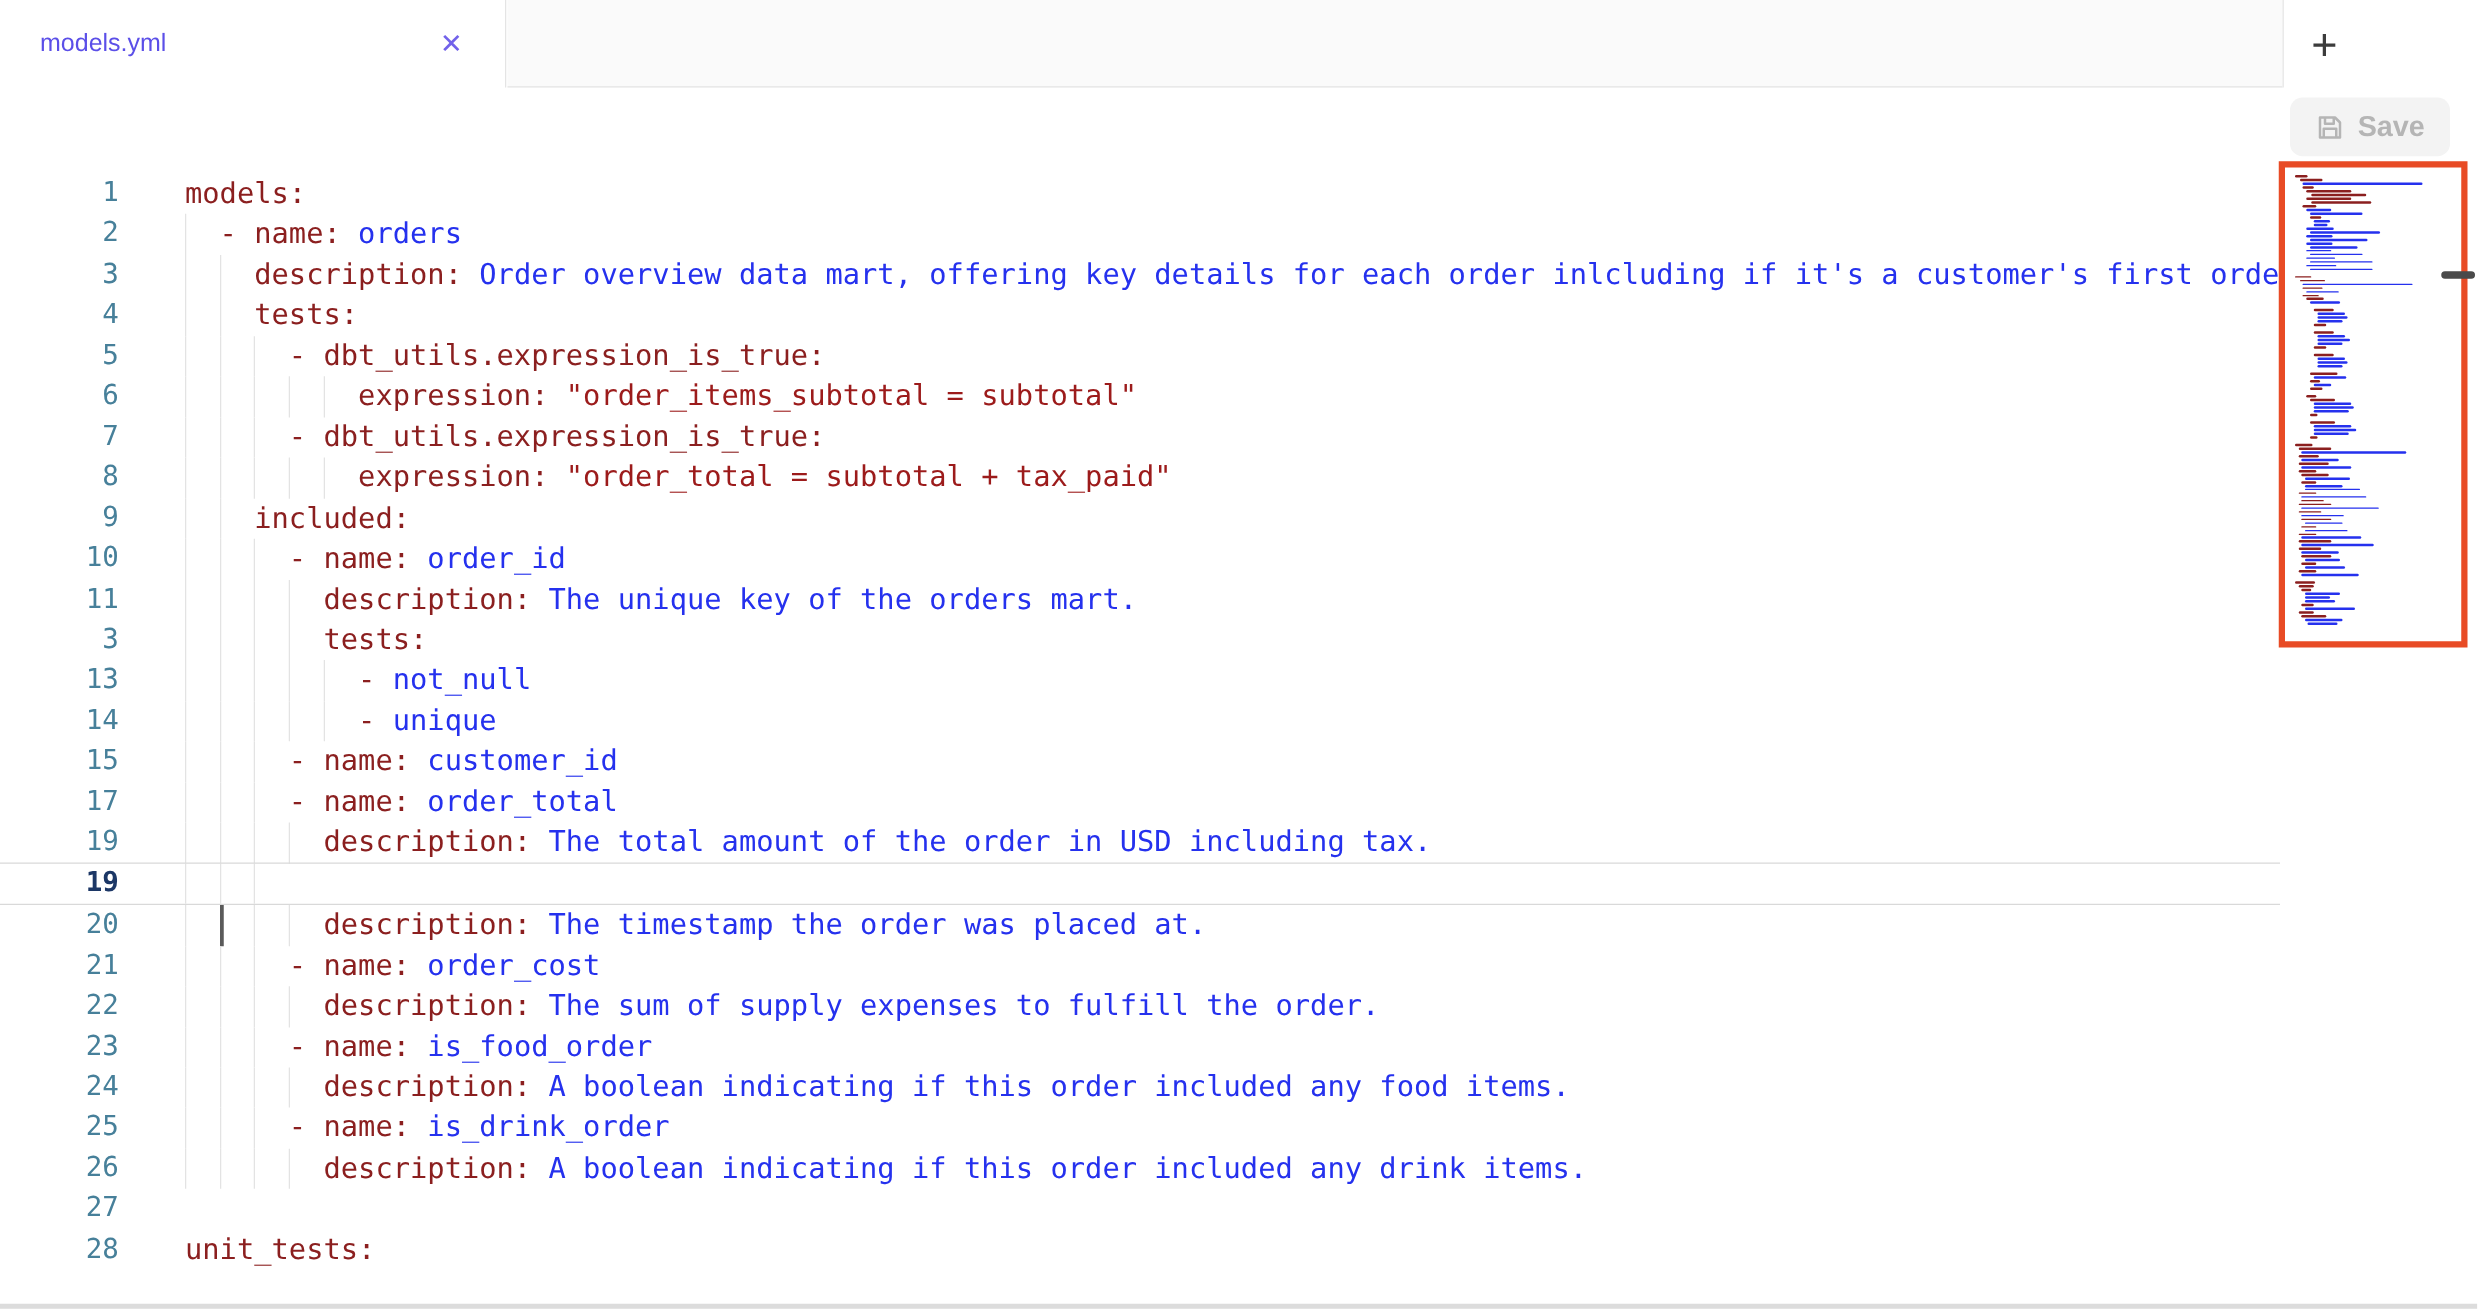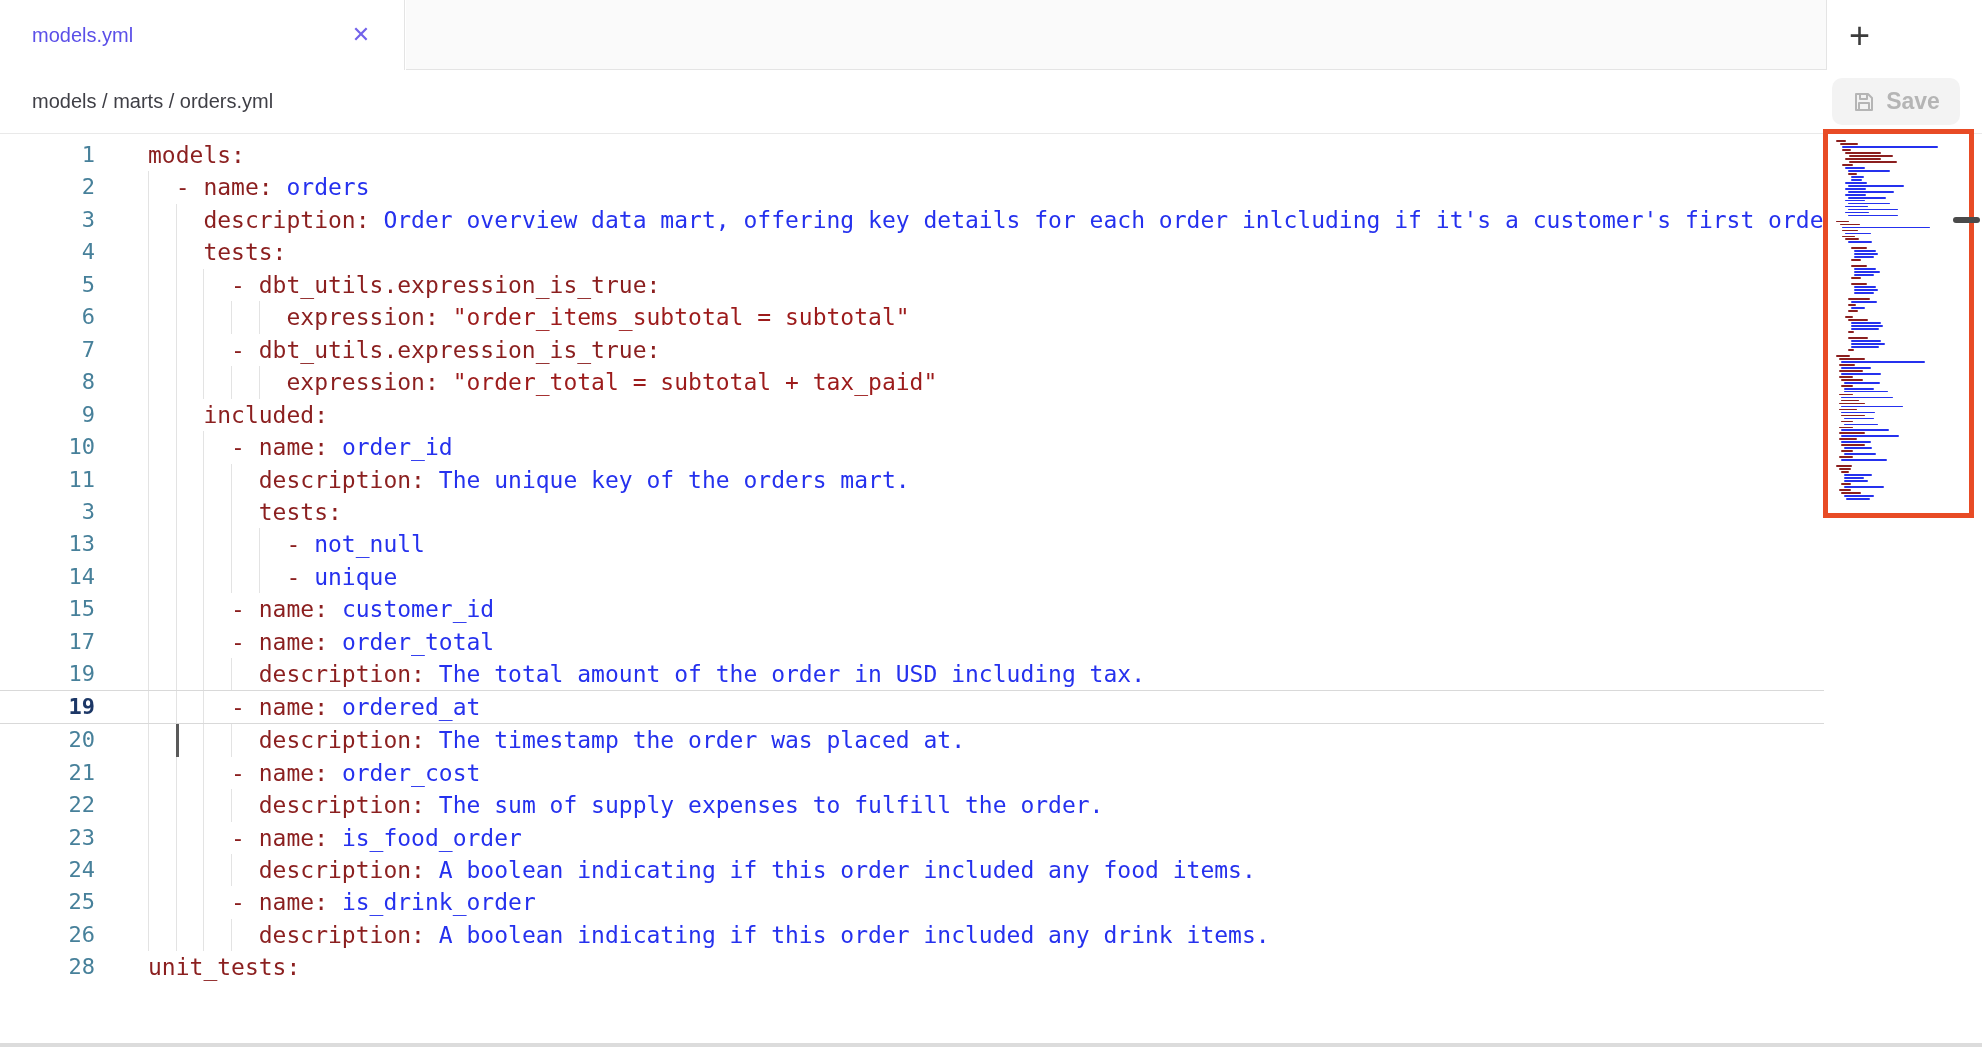--- a/index.html
+++ b/index.html
@@ -72,23 +72,20 @@
     <div class="tab-active">
       <span class="tab-label">models.yml</span>
       <span class="tab-close">✕</span>
     </div>
     <div class="tab-fill"></div>
     <div class="newtab">
       <span class="plus">+</span>
     </div>
   </div>
 
-  <div class="crumbrow">
-    <span class="crumb">models / marts / orders.yml</span>
-  </div>
 
   <button class="save-btn" disabled="">
     <svg width="24" height="24" viewBox="0 0 24 24" fill="none" stroke="#b5b5b5" stroke-width="2" stroke-linejoin="round">
       <path d="M4 4 h12 l4 4 v12 h-16 z"></path>
       <path d="M8 4 v5 h7 v-5"></path>
       <path d="M7 20 v-7 h10 v7"></path>
     </svg>
     <span>Save</span>
   </button>
 
@@ -214,21 +211,20 @@
           <span class="guide" style="left: 175.7px;"></span>
           <span class="guide" style="left: 203.4px;"></span>
           <span class="guide" style="left: 231.1px;"></span>
           <span class="lt"><span class="tok-k">        description: </span><span class="tok-v">The total amount of the order in USD including tax.</span></span>
         </div>
         <div class="cl active">
           <span class="ln act">19</span>
           <span class="guide" style="left: 148px;"></span>
           <span class="guide" style="left: 175.7px;"></span>
           <span class="guide" style="left: 203.4px;"></span>
-          <span class="lt"><span class="tok-k">      - name: </span><span class="tok-v">ordered_at</span></span>
         </div>
         <div class="cl">
           <span class="ln">20</span>
           <span class="guide" style="left: 148px;"></span>
           <span class="guide dark" style="left: 175.7px;"></span>
           <span class="guide" style="left: 203.4px;"></span>
           <span class="guide" style="left: 231.1px;"></span>
           <span class="lt"><span class="tok-k">        description: </span><span class="tok-v">The timestamp the order was placed at.</span></span>
         </div>
         <div class="cl">
@@ -268,20 +264,24 @@
           <span class="guide" style="left: 203.4px;"></span>
           <span class="lt"><span class="tok-k">      - name: </span><span class="tok-v">is_drink_order</span></span>
         </div>
         <div class="cl">
           <span class="ln">26</span>
           <span class="guide" style="left: 148px;"></span>
           <span class="guide" style="left: 175.7px;"></span>
           <span class="guide" style="left: 203.4px;"></span>
           <span class="guide" style="left: 231.1px;"></span>
           <span class="lt"><span class="tok-k">        description: </span><span class="tok-v">A boolean indicating if this order included any drink items.</span></span>
+        </div>
+        <div class="cl">
+          <span class="ln">27</span>
+          <span class="lt"></span>
         </div>
         <div class="cl">
           <span class="ln">28</span>
           <span class="lt"><span class="tok-k">unit_tests:</span></span>
         </div>
       </div>
   </div>
 
   <div class="annotation">
     <div class="minimap" id="minimap">

